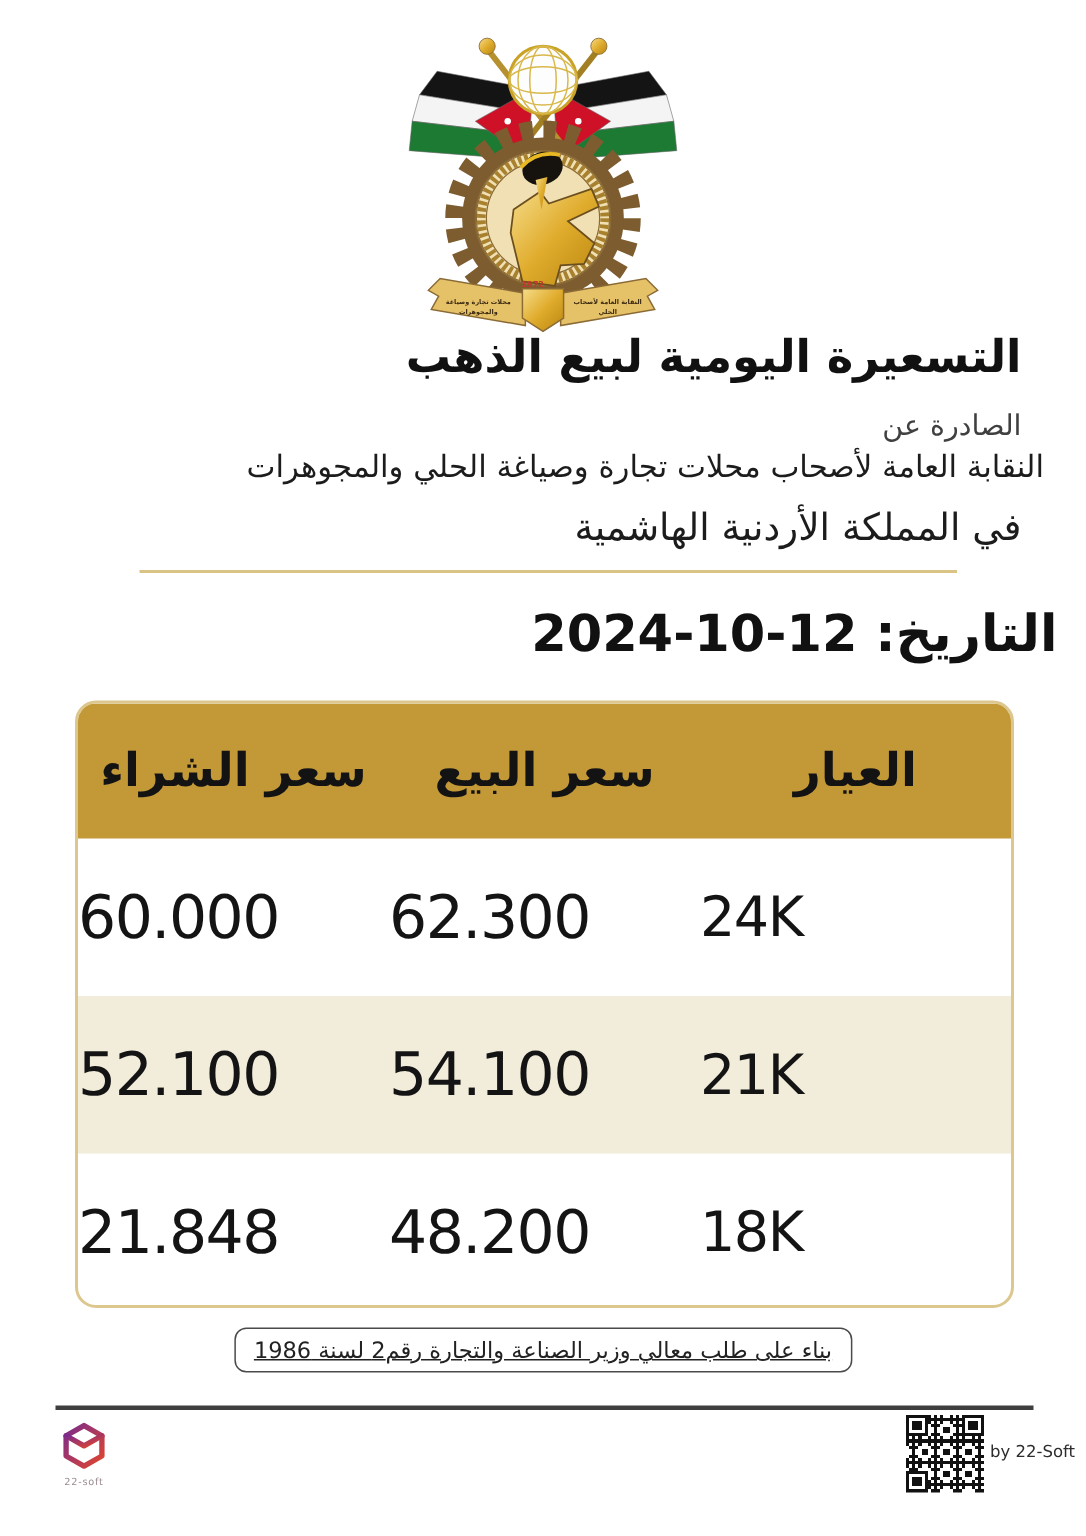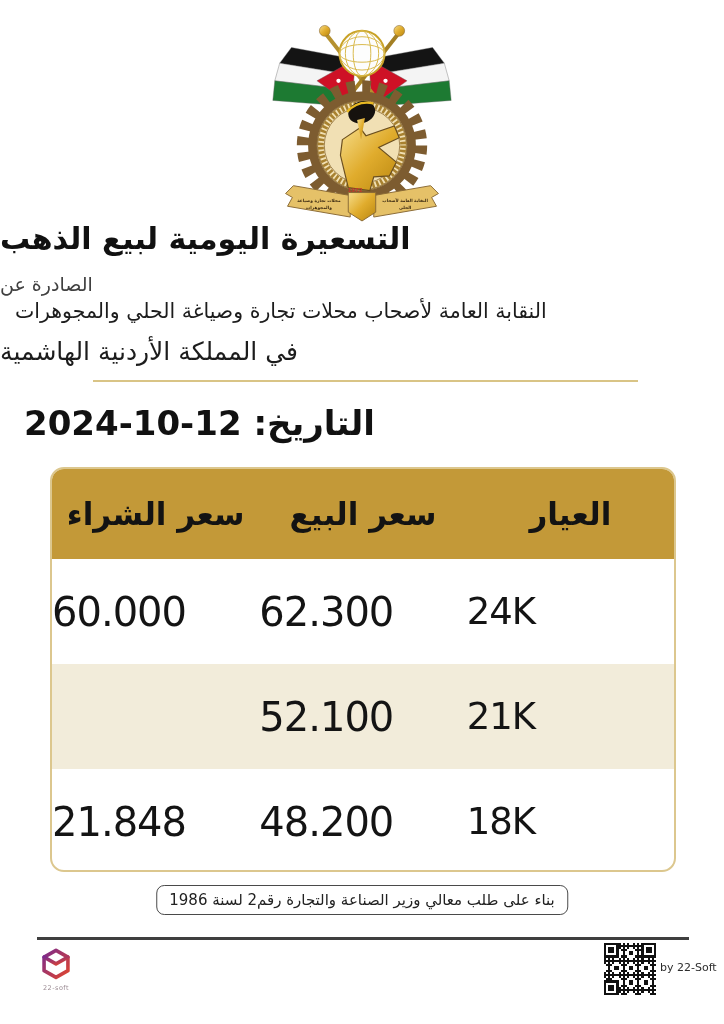--- a/index.html
+++ b/index.html
@@ -2,21 +2,21 @@
 <html lang="ar"><head>
 <meta charset="utf-8">
 <style>
   html,body{margin:0;padding:0;}
   body{
     width:724px;height:1024px;position:relative;background:#ffffff;
     font-family:"DejaVu Sans","Liberation Sans",sans-serif;color:#111;
     overflow:hidden;
   }
   .abs{position:absolute;}
-  .ctr{left:0;width:681px;text-align:left;direction:rtl;}
+  .ctr{left:0;width:681px;text-align:right;direction:rtl;}
 
   
   .emblem{left:264px;top:18px;width:196px;height:206px;}
 
   
   .title      {top:221px;font-size:30px;font-weight:bold;letter-spacing:-.5px;}
   .issued-by  {top:273px;font-size:19px;color:#404040;}
   .org-line   {top:299px;font-size:20.5px;color:#1c1c1c;white-space:nowrap;margin-left:15px;}
   .country    {top:337px;font-size:25px;color:#1c1c1c;}
   .divider    {top:380px;left:93px;width:545px;height:2px;background:#d9c486;}
@@ -38,21 +38,21 @@
   }
   .pt-row.alt{background:#f2ecda;}
   .pt-row .cell{text-align:left;font-weight:normal;color:#141414;}
   .pt-row .karat{font-size:37px;letter-spacing:-1px;}
   .pt-row .num{font-size:40px;letter-spacing:-1px;direction:ltr;}
 
   
   .note-box{
     top:885px;left:50%;transform:translateX(-50%);
     border:1.6px solid #4a4a4a;border-radius:8px;
-    padding:5px 12px;font-size:15px;direction:rtl;white-space:nowrap;color:#222;
+    padding:5px 12px;font-size:15px;direction:rtl;white-space:nowrap;color:#222;text-decoration:underline;
   }
 
   
   .footer-line{top:937px;left:37px;width:652px;height:2.6px;background:#3f3f3f;}
   .maker-logo{left:34px;top:948px;width:44px;text-align:center;}
   .maker-logo svg{display:block;margin:0 auto;}
   .maker-label{font-size:6.5px;color:#9b8b93;margin-top:1px;letter-spacing:.5px;text-align:center;}
   .qr-wrap{left:604px;top:943px;width:52px;height:52px;}
   .qr-wrap svg{width:52px;height:52px;shape-rendering:crispEdges;fill:#111;}
   .credit{left:660px;top:961px;font-size:11px;color:#2d2d2d;white-space:nowrap;}
@@ -151,20 +151,21 @@
     <div class="cell">سعر البيع</div>
     <div class="cell">سعر الشراء</div>
   </div>
   <div class="pt-row">
     <div class="cell karat">24K</div>
     <div class="cell num">62.300</div>
     <div class="cell num">60.000</div>
   </div>
   <div class="pt-row alt">
     <div class="cell karat">21K</div>
+    <div class="cell num">54.100</div>
     <div class="cell num">52.100</div>
   </div>
   <div class="pt-row">
     <div class="cell karat">18K</div>
     <div class="cell num">48.200</div>
     <div class="cell num">21.848</div>
   </div>
 </div>
 
 <div class="abs note-box">بناء على طلب معالي وزير الصناعة والتجارة رقم2 لسنة 1986</div>

